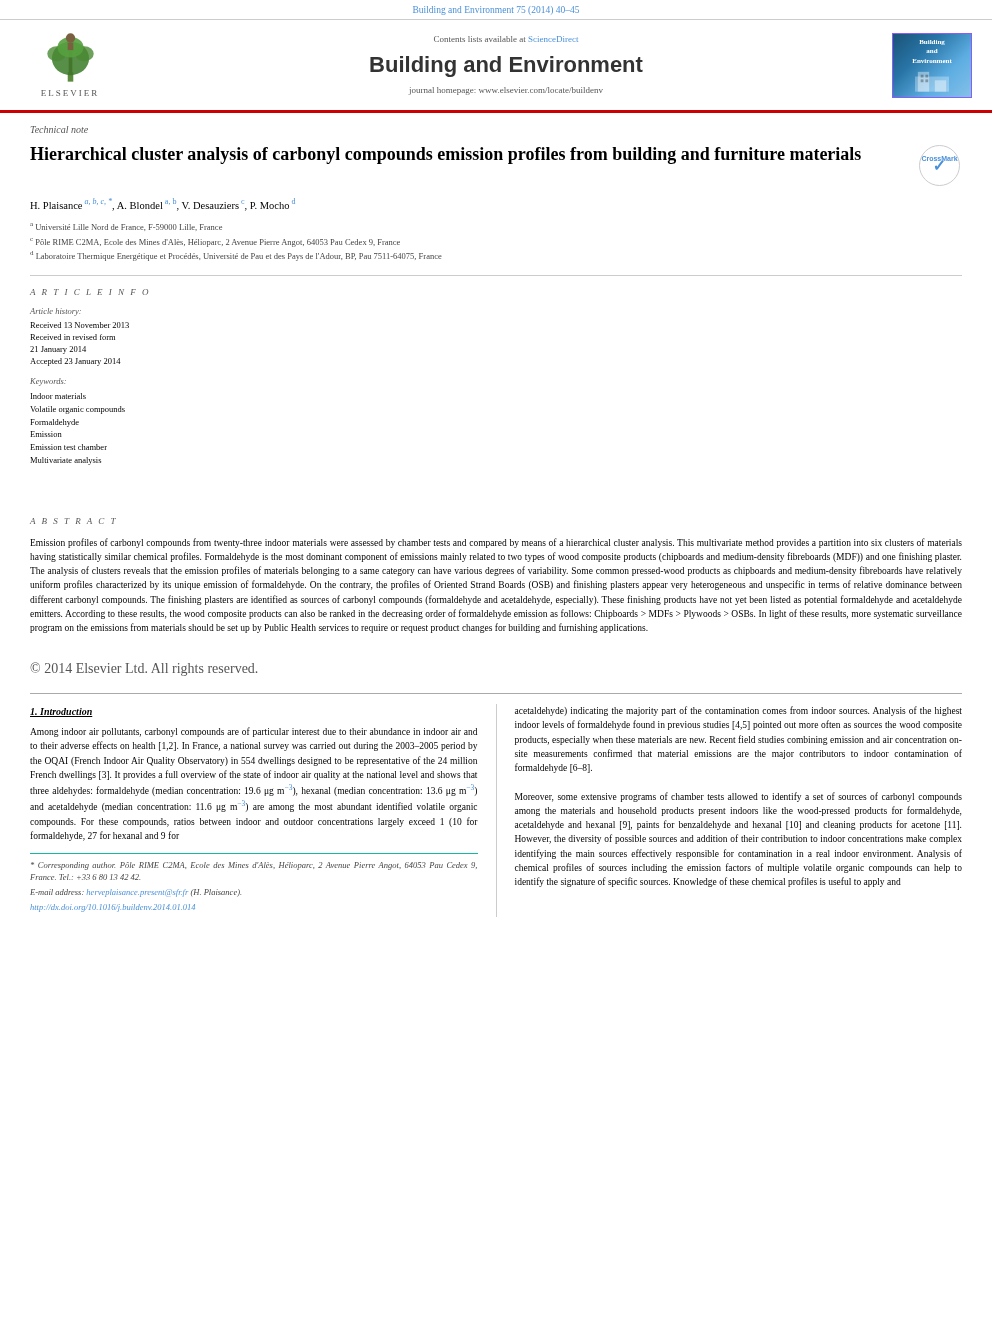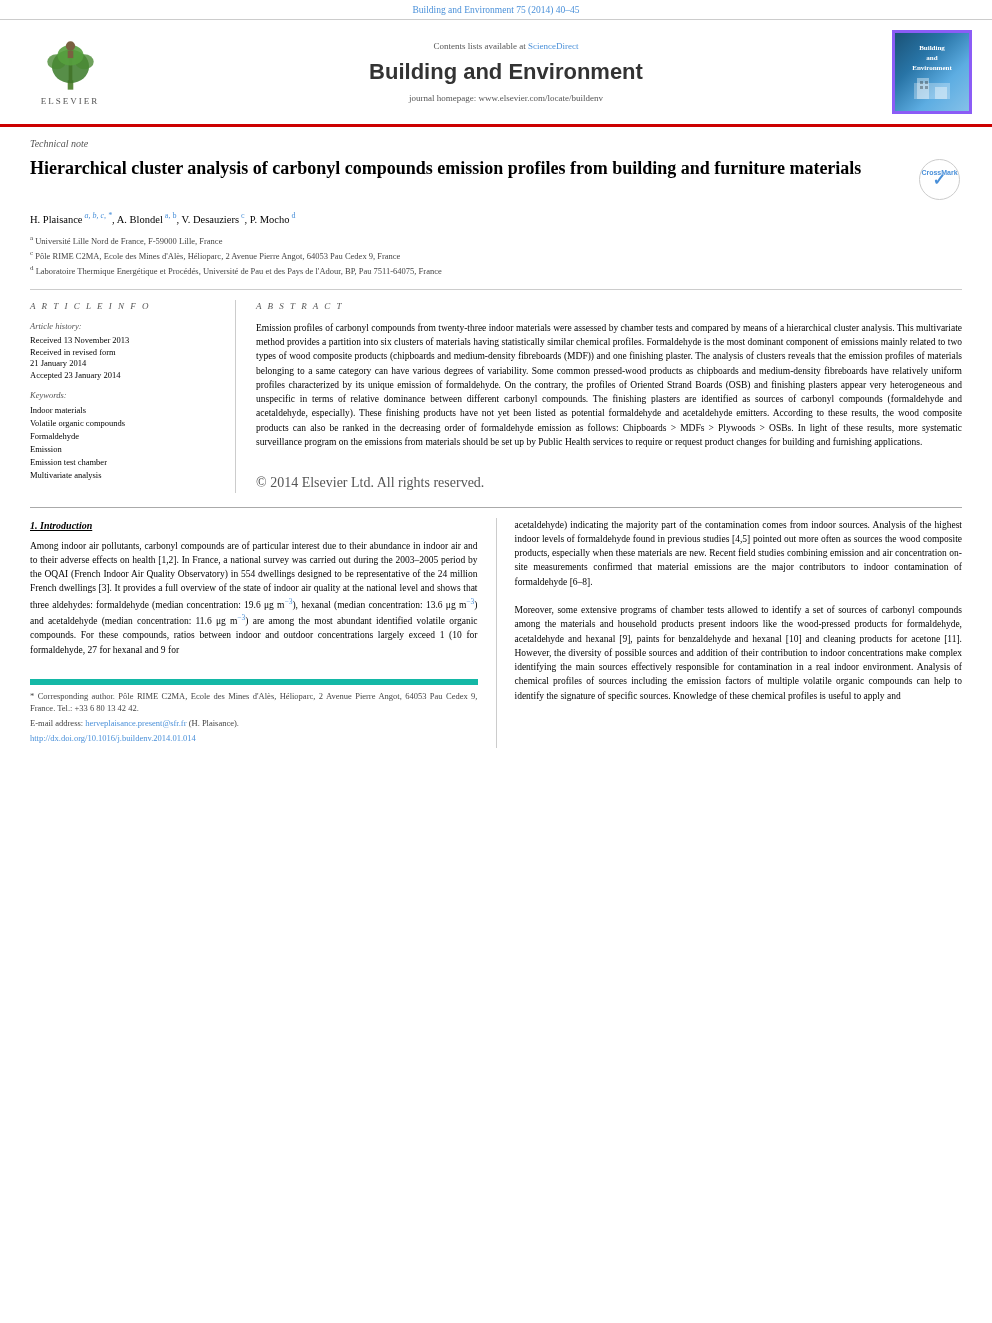--- a/index.html
+++ b/index.html
@@ -62,22 +62,22 @@
     }
 
     .journal-homepage {
       font-size: 9px;
       color: #555;
       margin-top: 4px;
     }
 
     .right-logo {
       width: 80px;
-      height: 84px;
-      border: 3px solid #8b5cf6;
+      height: 65px;
+      border: 1px solid #8b5cf6;
       overflow: hidden;
       position: relative;
     }
 
     .right-logo-inner {
       width: 100%;
       height: 100%;
       background: linear-gradient(135deg, #1a5276, #2874a6, #5dade2, #85c1e9);
       display: flex;
       flex-direction: column;
@@ -144,20 +144,21 @@
     .affiliations sup {
       font-size: 7px;
     }
 
     .article-info-abstract {
       display: flex;
       gap: 20px;
       border-top: 1px solid #ccc;
       padding-top: 10px;
       margin-bottom: 14px;
+      flex-direction: column;
     }
 
     .article-info {
       width: 185px;
       flex-shrink: 0;
     }
 
     .section-heading {
       font-size: 9px;
       letter-spacing: 2px;
@@ -243,25 +244,26 @@
       font-style: italic;
       font-weight: bold;
     }
 
     sup.ref {
       font-size: 7.5px;
       color: #4a90d9;
     }
 
     .footnote-area {
-      border-top: 6px solid #14b8a6;
-      margin-top: 22px;
+      border-top: 1px solid #14b8a6;
+      margin-top: 10px;
       padding-top: 6px;
       font-size: 8.5px;
       color: #444;
+      font-style: italic;
     }
 
     .footnote-line {
       margin-bottom: 3px;
       line-height: 1.4;
     }
 
     .doi-link {
       color: #4a90d9;
       font-size: 8.5px;

